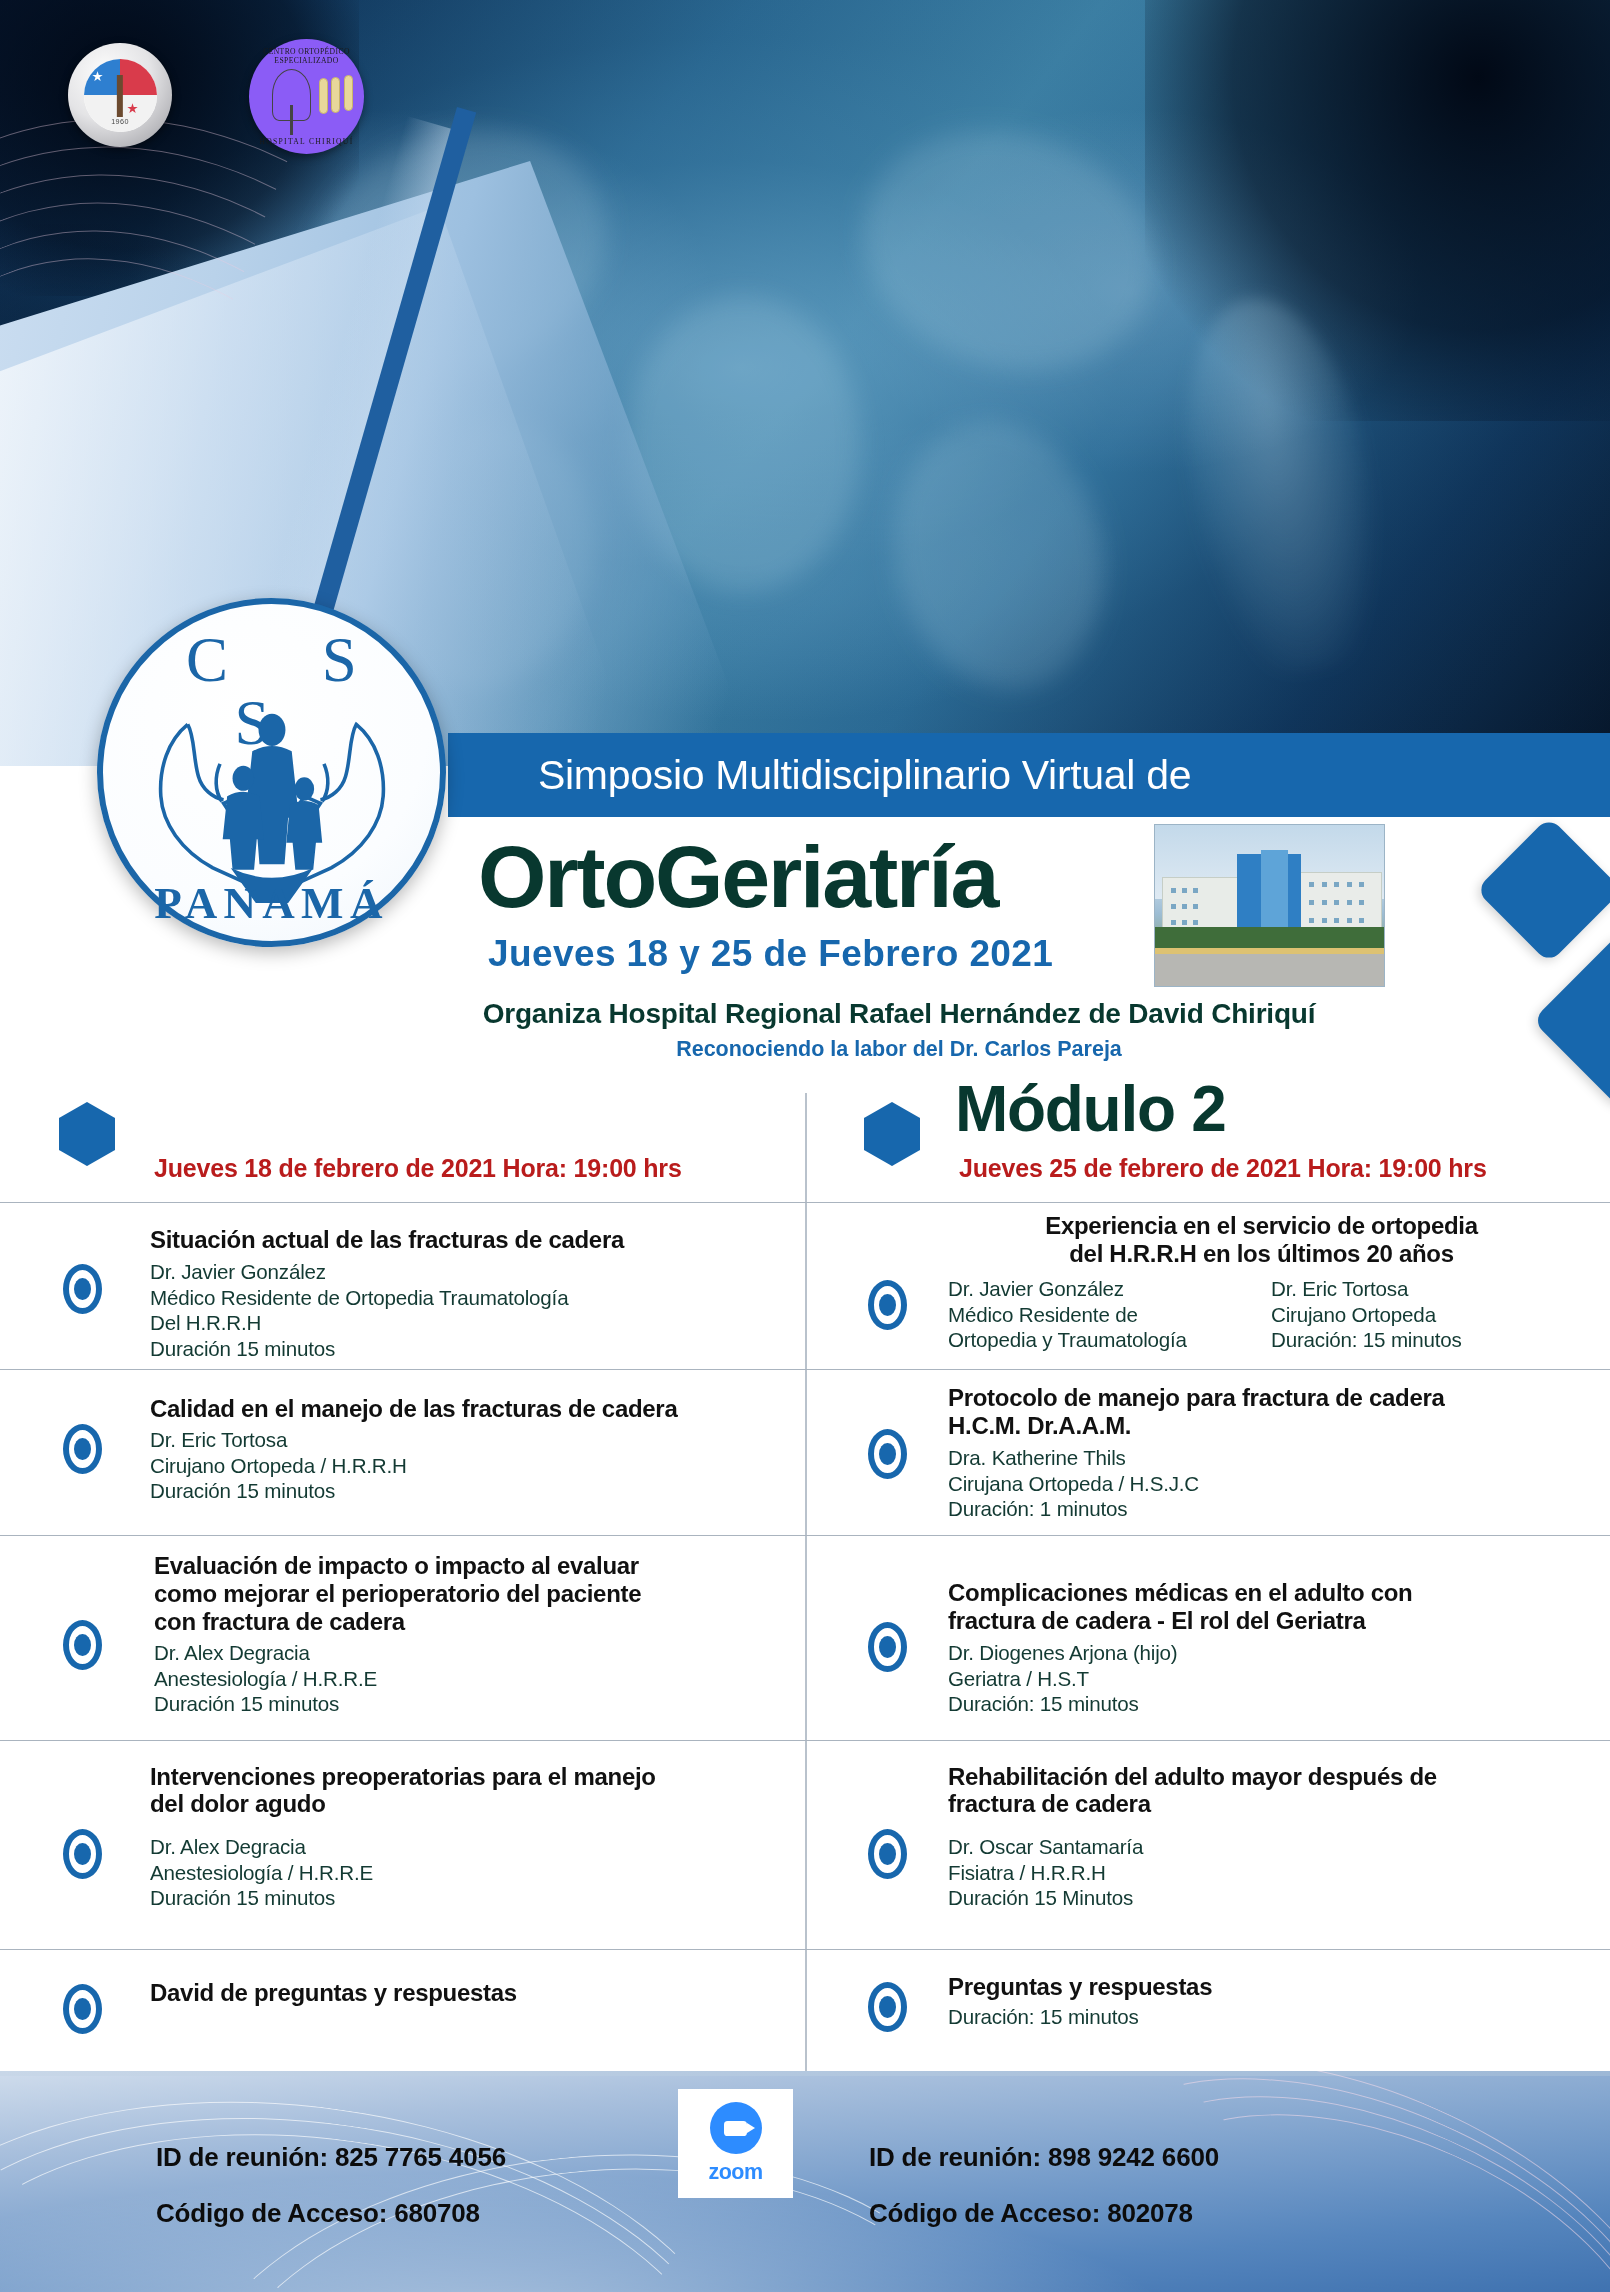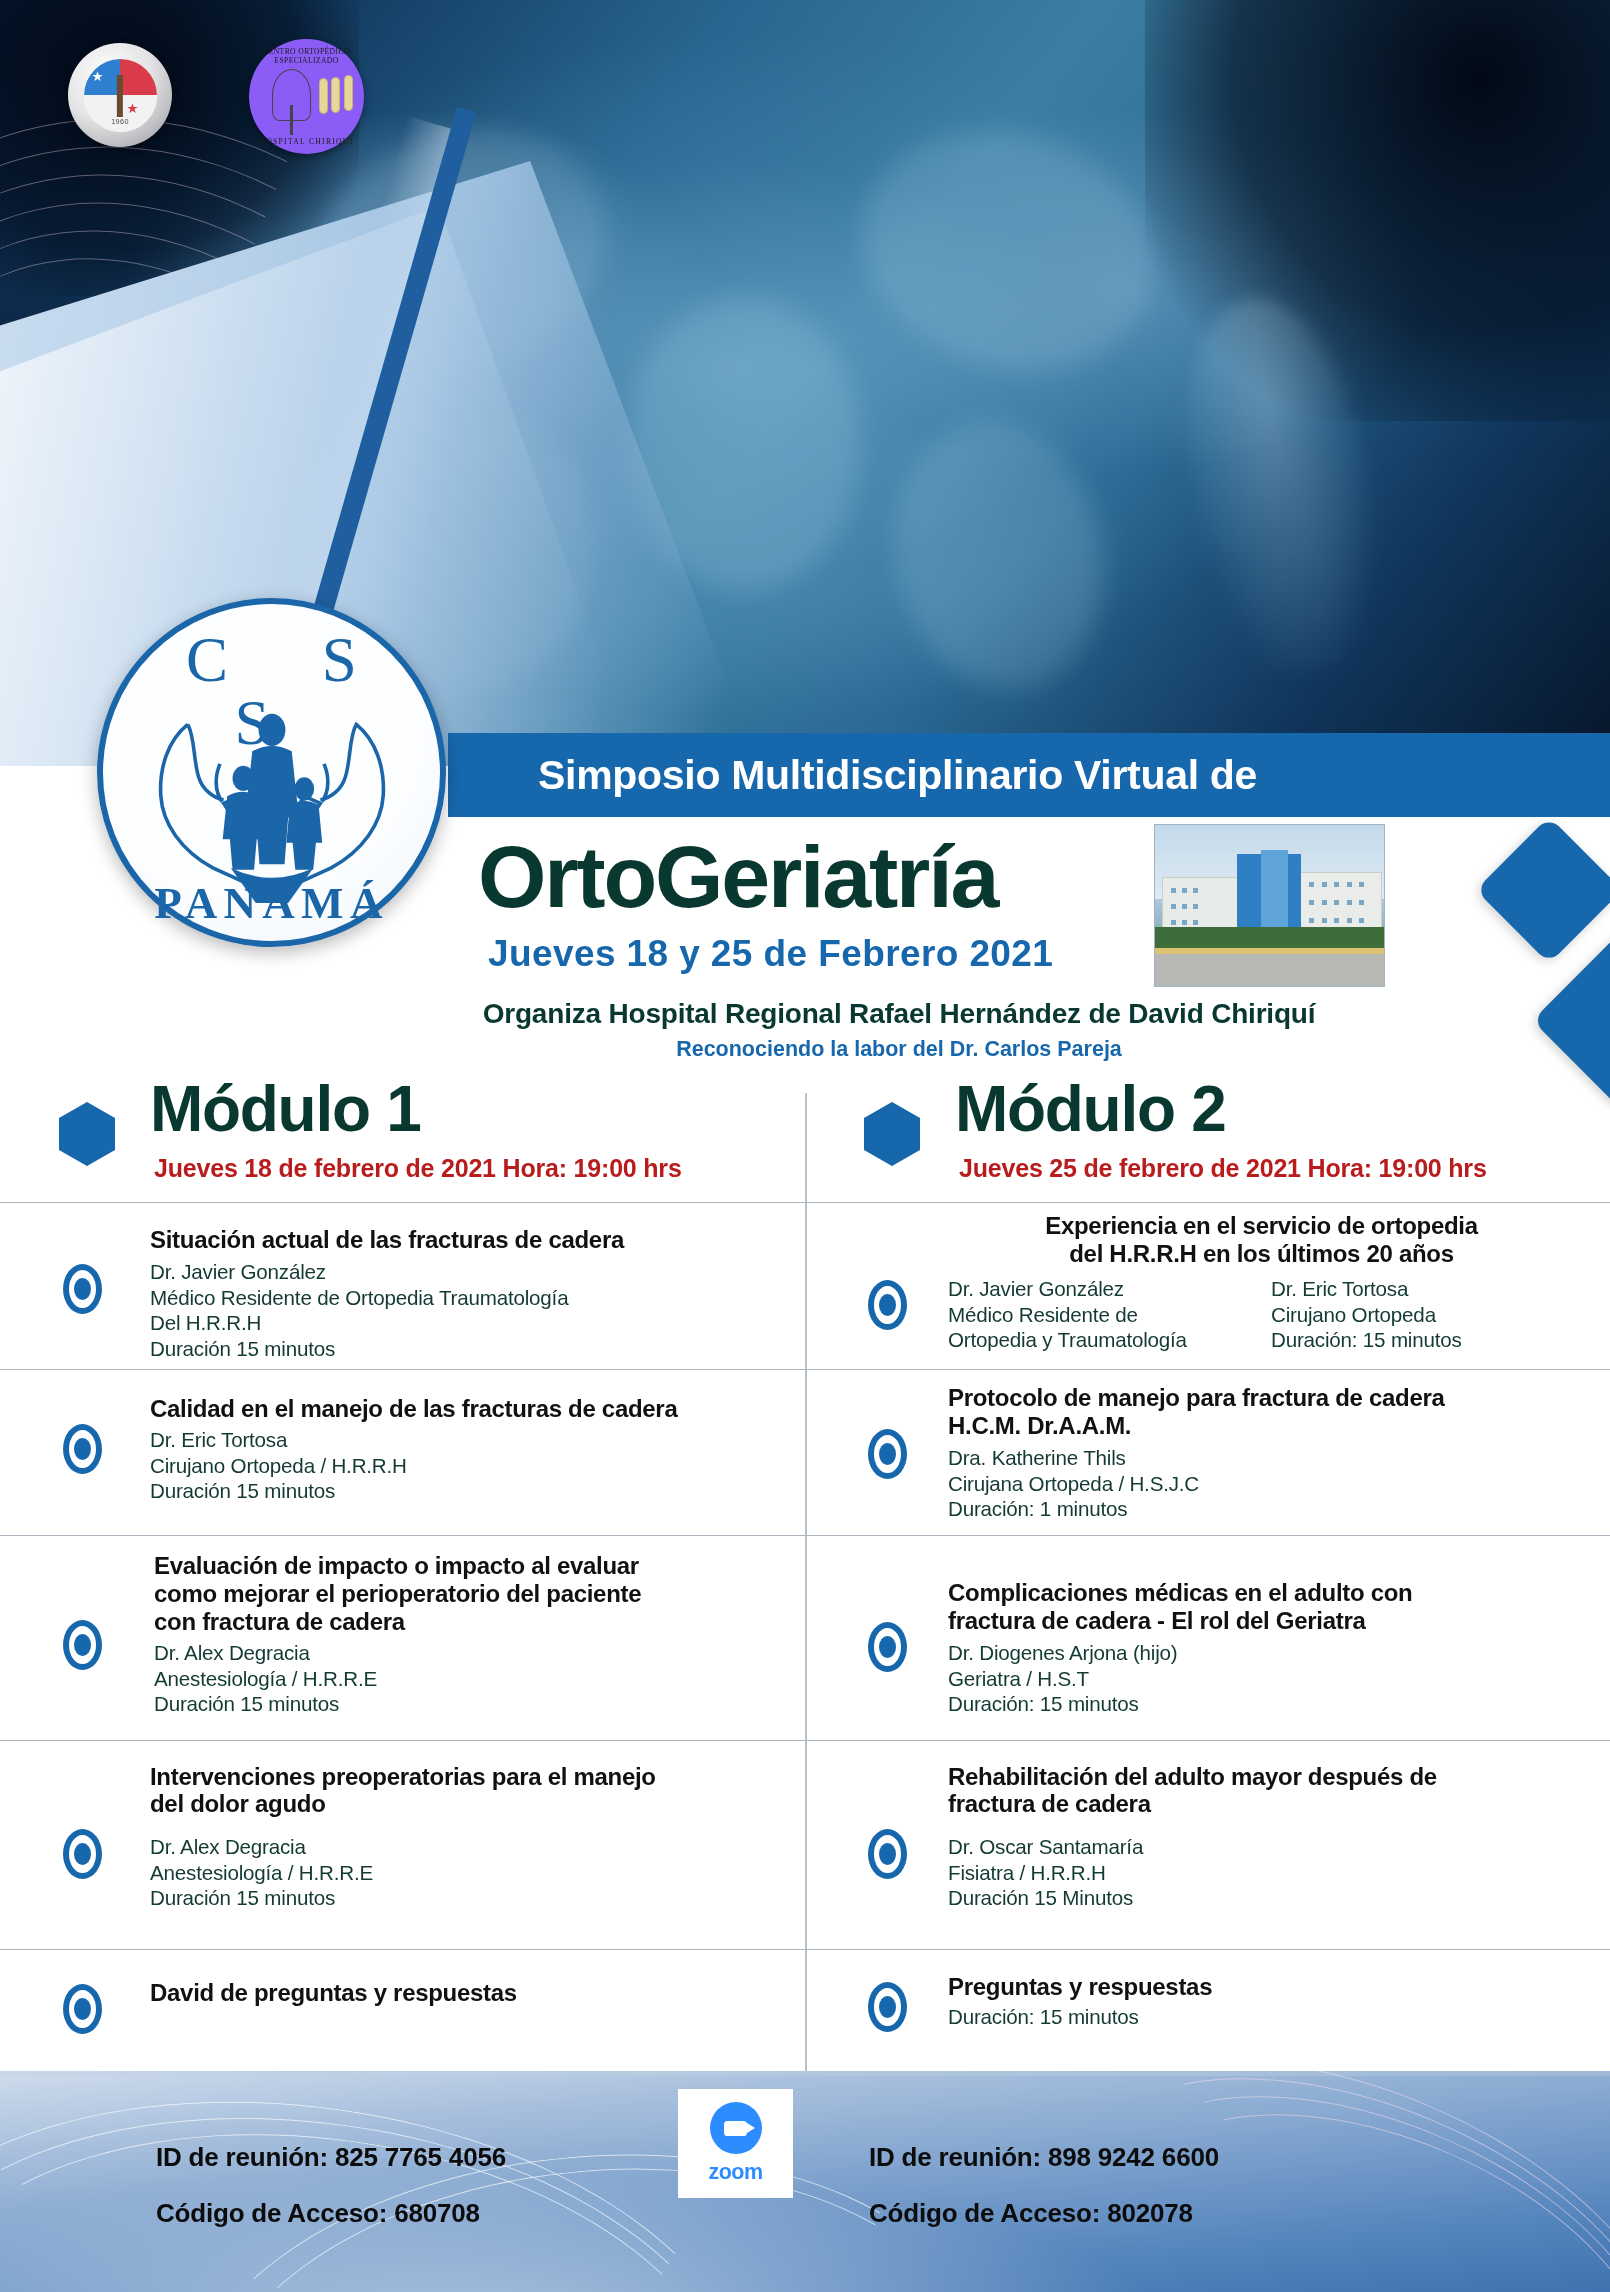--- a/index.html
+++ b/index.html
@@ -121,21 +121,21 @@
     letter-spacing:6.3px; }
   .css-hands { position:absolute; left:50%; top:106px; transform:translateX(-50%); }
 
   
   .title-band {
     position:absolute; left:448px; top:733px; width:1162px; height:84px;
     background:#1767ad; z-index:5;
   }
   .title-band .bandtxt {
     position:absolute; left:90px; top:50%; transform:translateY(-50%);
-    color:#ffffff; font-size:41px; font-weight:bold; letter-spacing:-0.3px;
+    color:#ffffff; font-size:41px; font-weight:normal; letter-spacing:-0.3px;
     white-space:nowrap;
   }
   .band-tip { position:absolute; right:-0.9px; top:0; width:23px; height:84px; background:#1767ad;
     border-radius:0 12.5px 12.5px 0; }
 
   
   .main-title {
     position:absolute; left:478px; top:833px;
     font-size:88px; font-weight:bold; color:#08382f; letter-spacing:-2.2px;
     z-index:5; line-height:1;
@@ -368,21 +368,20 @@
 
 <div class="diamond d1"></div>
 <div class="diamond d2"></div>
 
 <div class="agenda">
   <div class="vdivider"></div>
 
   <div class="col left">
     <div class="mod-head">
       <div class="hexagon" style="left:59px; top:34px;"></div>
-      <div class="mod-title" style="left:150px; top:9px;">Módulo 1</div>
       <div class="mod-date" style="left:154px; top:86px;">Jueves 18 de febrero de 2021 Hora: 19:00 hrs</div>
     </div>
 
     <div class="session" style="top:134px; height:167px;">
       <div class="bullet" style="left:63px; top:61px;">
           <i></i>
         </div>
       <div class="s-title" style="left:150px; top:23px; width:618px;">Situación actual de las fracturas de cadera</div>
       <div class="s-body" style="left:150px; top:56px; width:618px; white-space:pre-line;">Dr. Javier González
 Médico Residente de Ortopedia Traumatología

